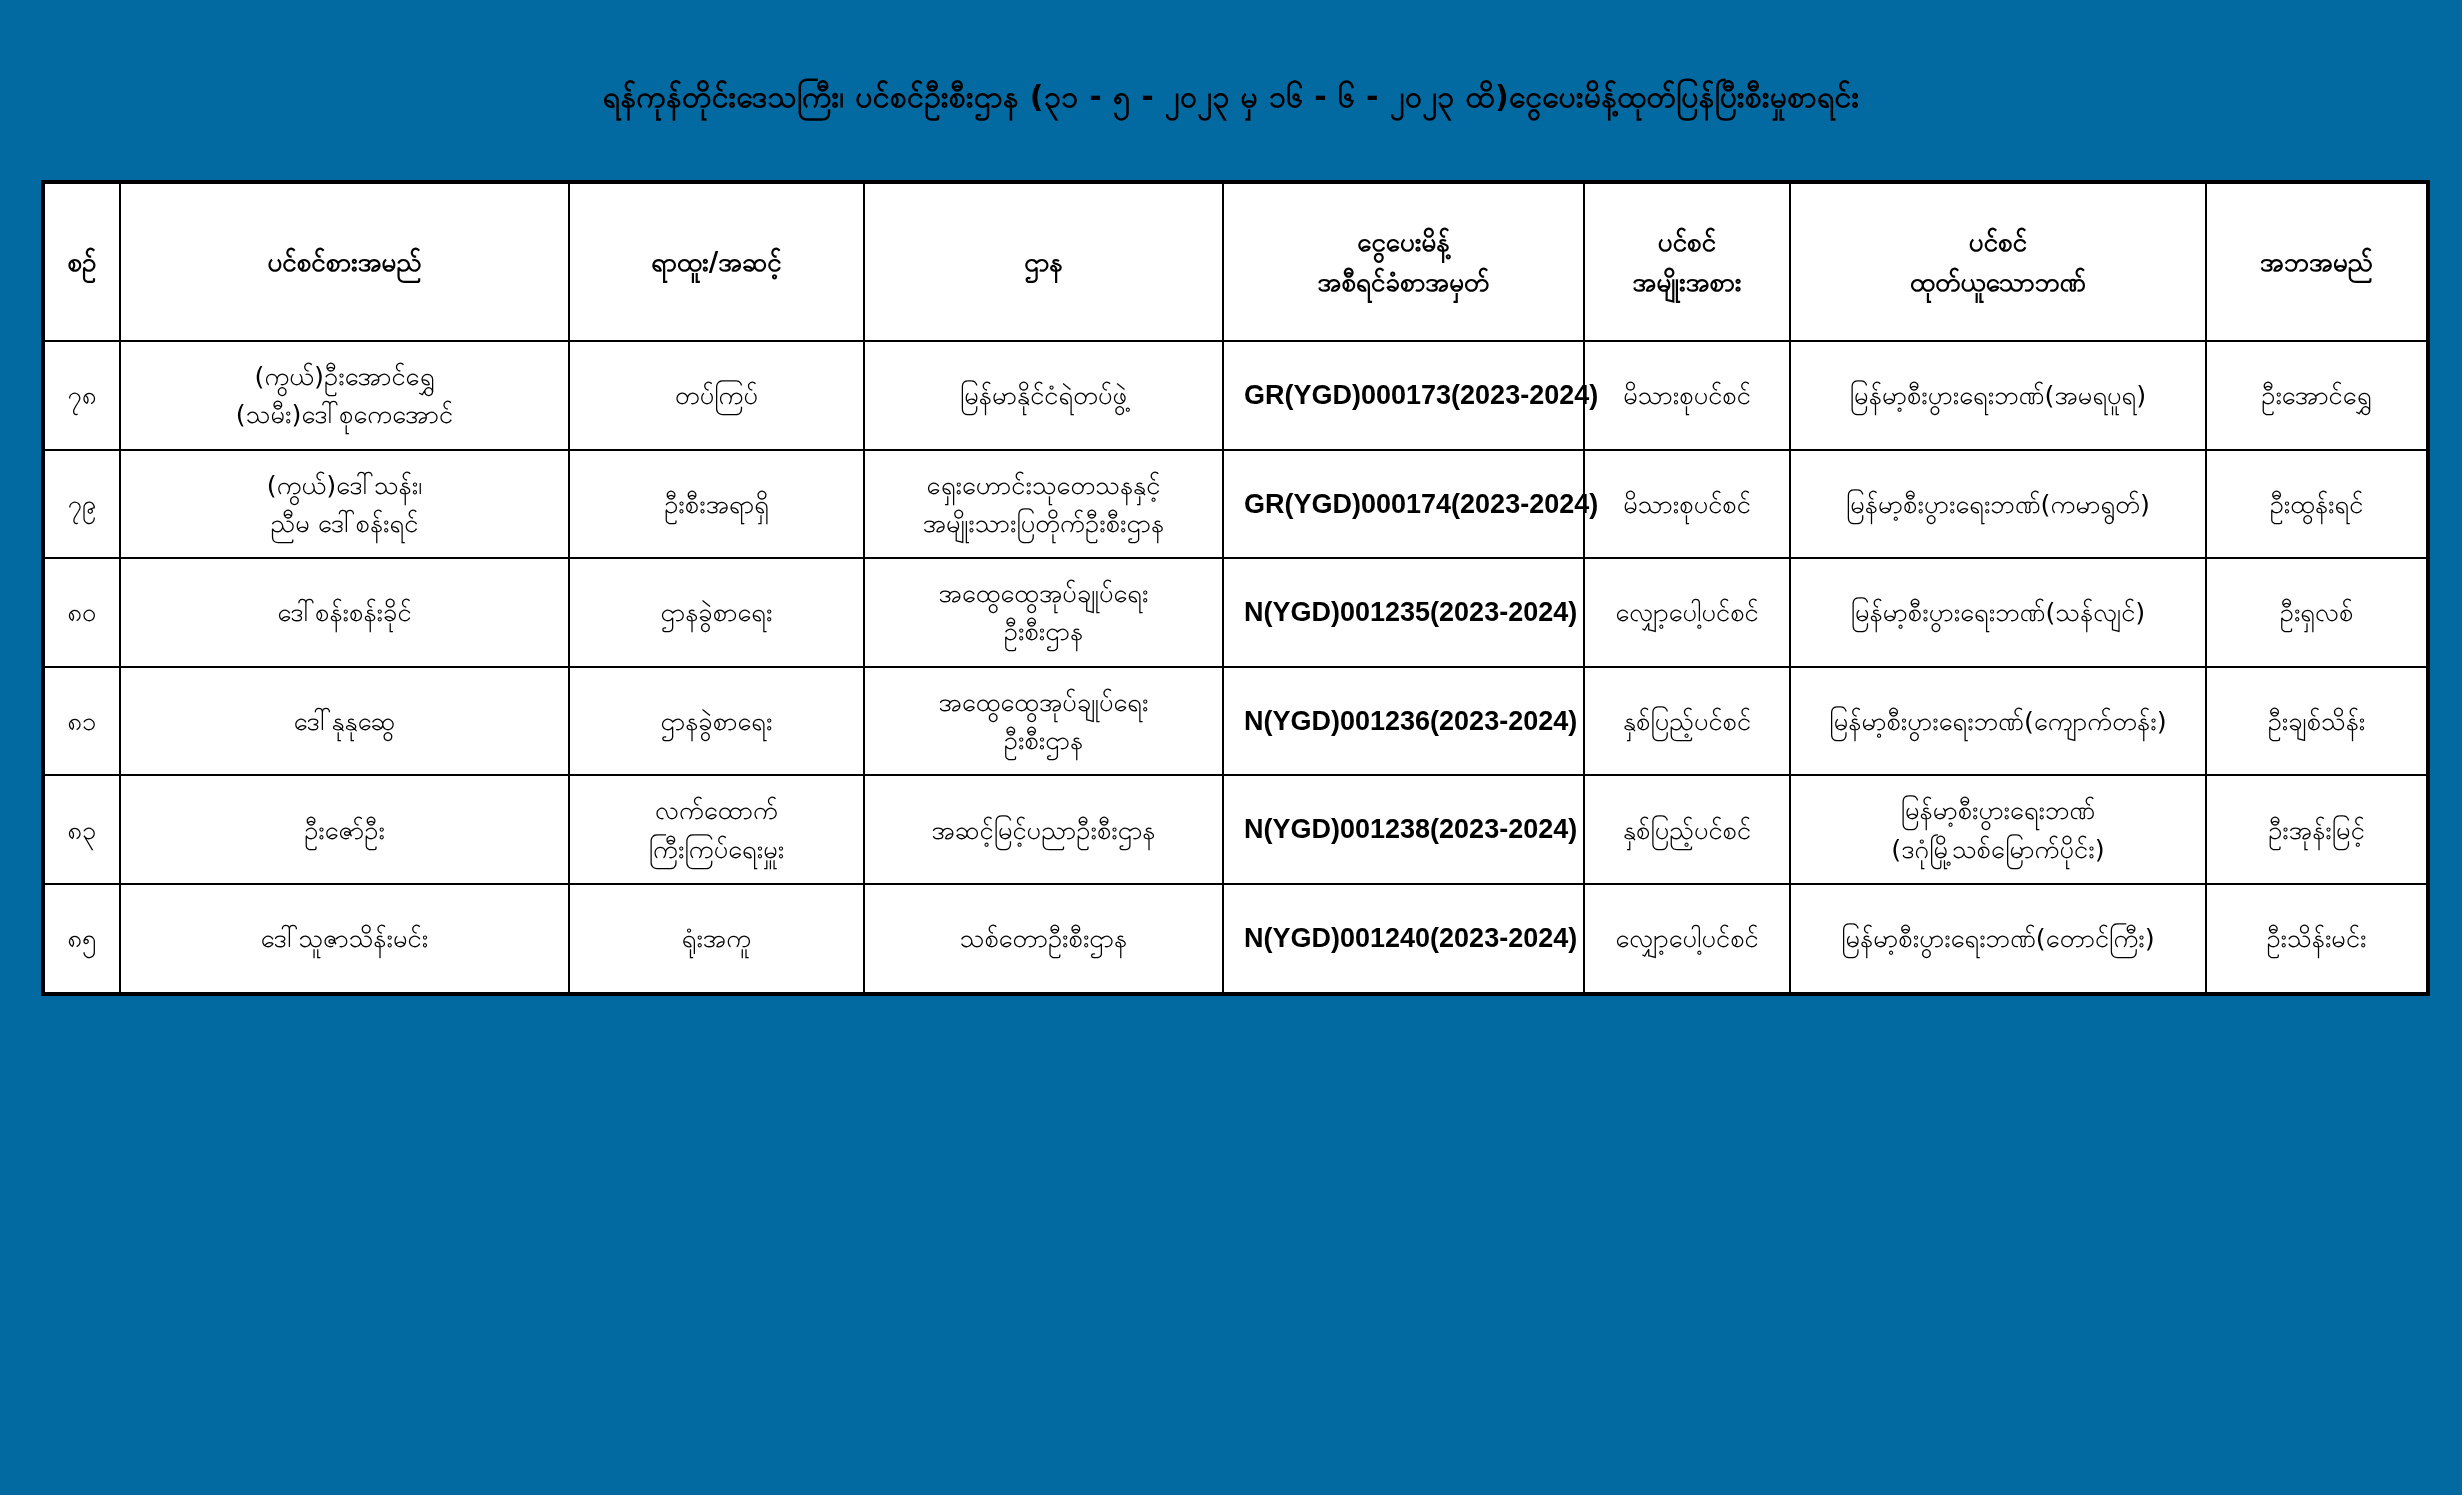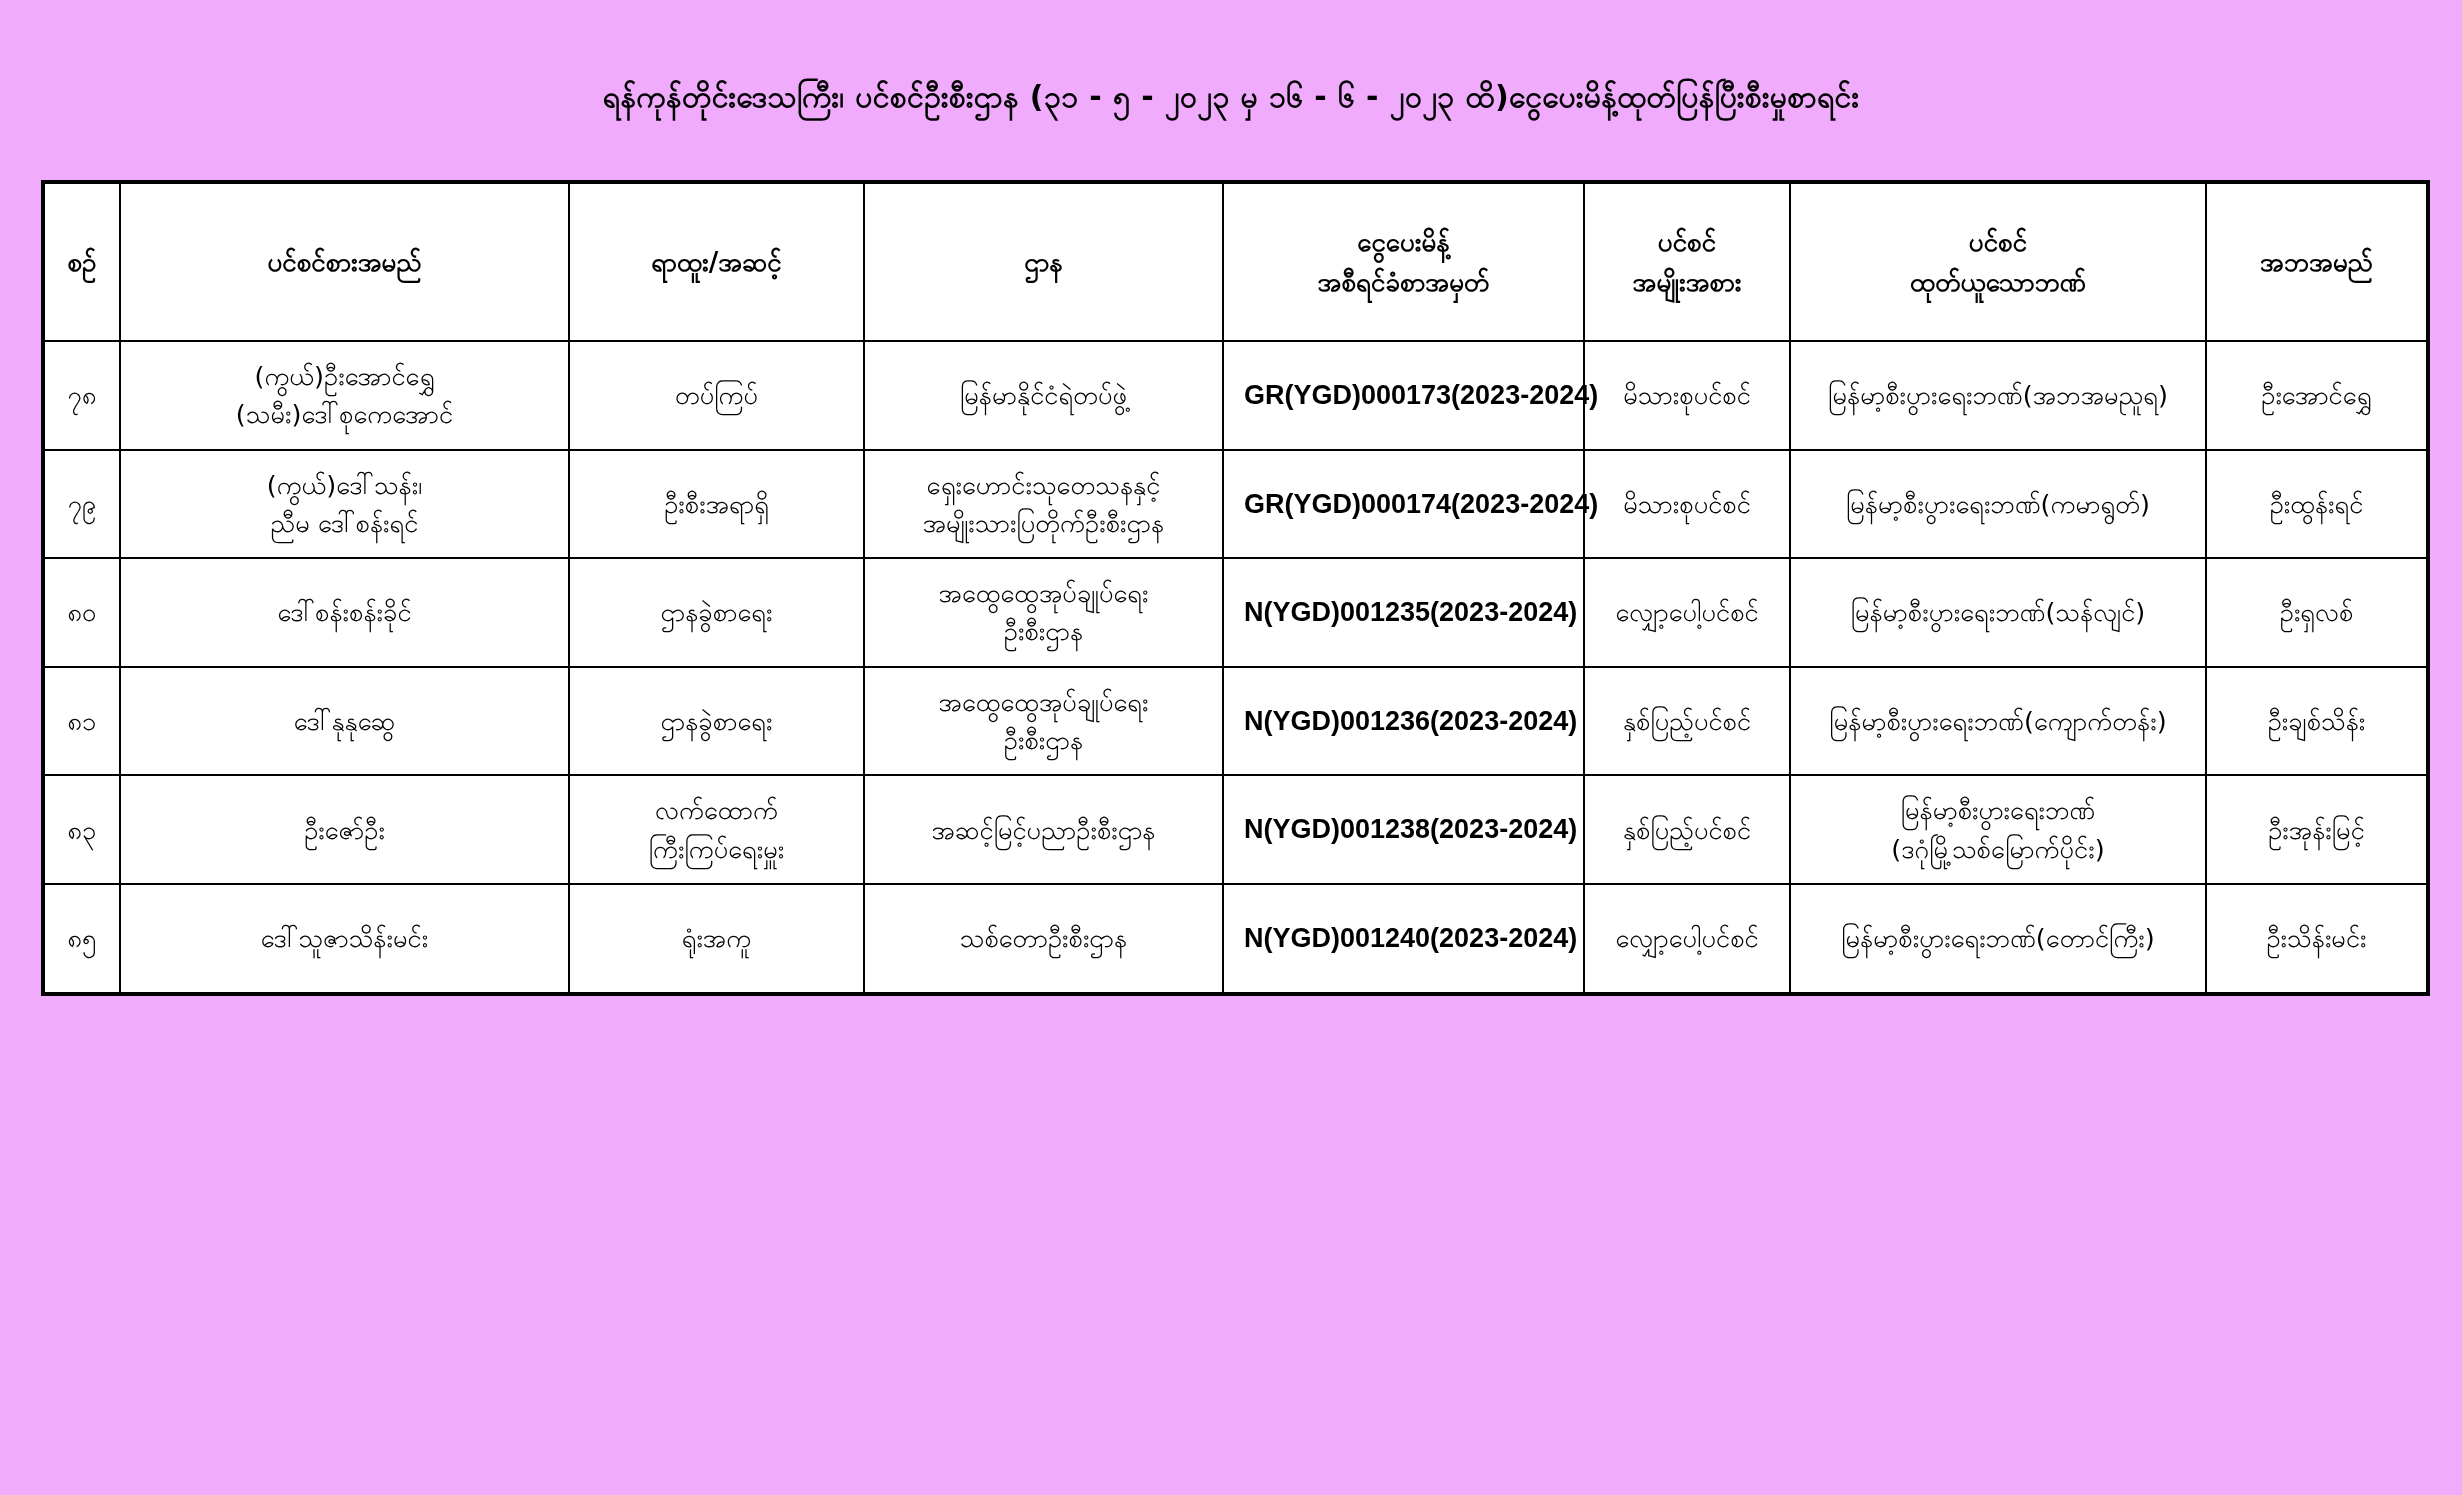--- a/index.html
+++ b/index.html
@@ -8,21 +8,21 @@
     background: #ffffff;
     width: 2462px;
     height: 1495px;
     font-family: "DejaVu Sans", sans-serif;
     color: #000000;
   }
   .page {
     position: relative;
     width: 2462px;
     height: 1495px;
-    background: #f0abfc;
+    background: #0369a1;
     overflow: hidden;
   }
   .doc-title {
     position: absolute;
     top: 77px;
     left: 0;
     width: 2462px;
     text-align: center;
     font-size: 30px;
     font-weight: bold;
@@ -107,21 +107,21 @@
     </thead>
     <tbody>
       <tr>
         <td>၇၈</td>
         <td>(ကွယ်)ဦးအောင်ရွှေ
 (သမီး)ဒေါ်စုကေအောင်</td>
         <td>တပ်ကြပ်</td>
         <td>မြန်မာနိုင်ငံရဲတပ်ဖွဲ့</td>
         <td class="payno">GR(YGD)000173(2023-2024)</td>
         <td>မိသားစုပင်စင်</td>
-        <td>မြန်မာ့စီးပွားရေးဘဏ်(အဘအမညူရ)</td>
+        <td>မြန်မာ့စီးပွားရေးဘဏ်(အမရပူရ)</td>
         <td>ဦးအောင်ရွှေ</td>
       </tr>
       <tr>
         <td>၇၉</td>
         <td>(ကွယ်)ဒေါ်သန်း၊
 ညီမ ဒေါ်စန်းရင်</td>
         <td>ဦးစီးအရာရှိ</td>
         <td>ရှေးဟောင်းသုတေသနနှင့်
 အမျိုးသားပြတိုက်ဦးစီးဌာန</td>
         <td class="payno">GR(YGD)000174(2023-2024)</td>

